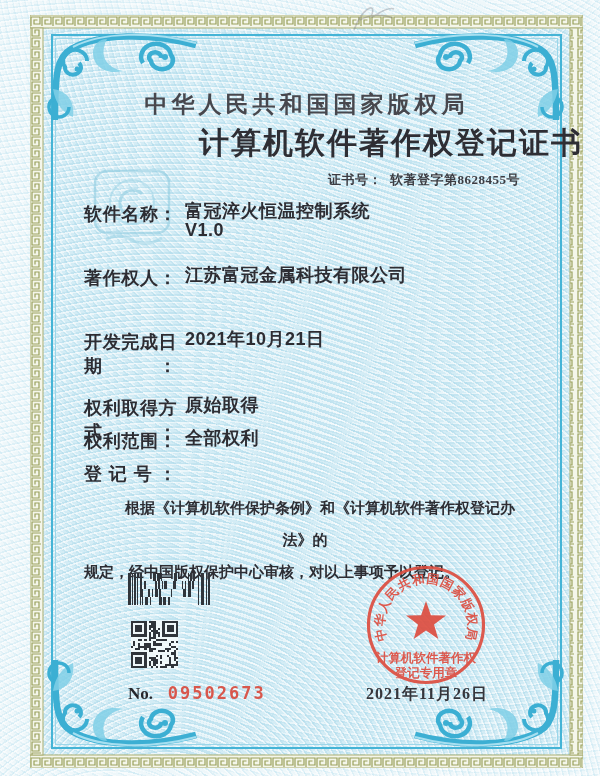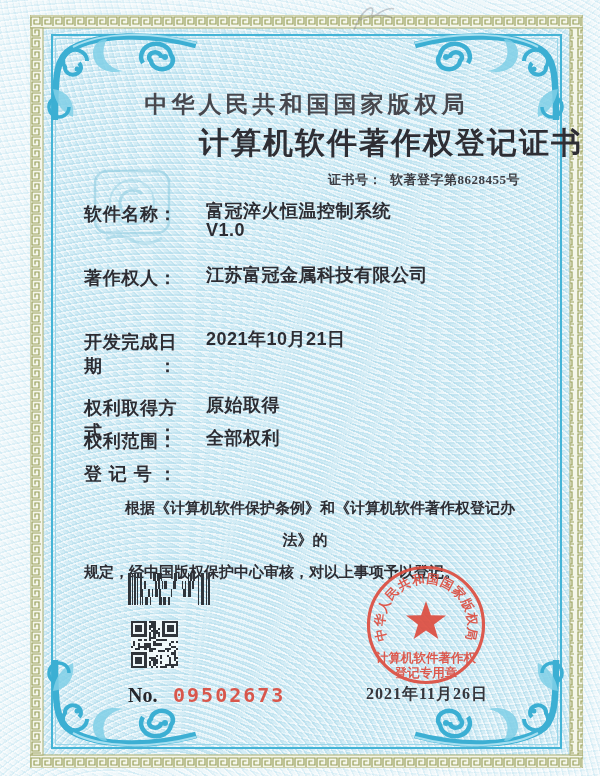--- a/index.html
+++ b/index.html
@@ -33,30 +33,30 @@
     font-family:"Liberation Serif","DejaVu Serif",serif;font-weight:bold;
     font-size:30px;letter-spacing:2px;color:#2e2e34;}
   .certno{position:absolute;top:171px;right:80px;
     font-family:"Liberation Serif","DejaVu Serif",serif;font-weight:bold;
     font-size:13px;letter-spacing:.5px;color:#3c3c42;}
   .certno .cl{margin-right:8px;text-align:right;}
   .row{position:absolute;left:84px;display:flex;align-items:flex-start;
     font-weight:bold;font-size:18px;color:var(--text-dark,#2d2d33);letter-spacing:.5px;}
   .row .lbl{display:inline-block;width:93px;flex:none;
     text-align:justify;text-align-last:justify;}
-  .row .vals{margin-left:29px;}
+  .row .vals{margin-left:8px;}
   .row .val{display:block;line-height:19px;}
   .r1{top:202px}.r2{top:266px}.r3{top:330px}.r4{top:363px}
   .r5{top:396px}.r6{top:429px}.r7{top:462px}
   .statement{position:absolute;left:84px;top:492px;width:442px;
     font-weight:bold;font-size:15px;line-height:32px;color:var(--text-dark,#2d2d33);}
   .statement .st1{text-indent:30px;text-align:center;}
   .barcode{position:absolute;left:128px;top:573px;}
   .qr{position:absolute;left:131px;top:621px;background:rgba(244,250,250,.85);}
-  .serialline{position:absolute;left:128px;top:683px;font-size:20px;}
+  .serialline{position:absolute;left:128px;top:683px;font-size:17px;}
   .serialline .no{font-family:"Liberation Serif","DejaVu Serif",serif;font-weight:bold;color:#26262b;}
   .serialline .num{font-family:"DejaVu Sans Mono","Liberation Mono",monospace;
     font-weight:bold;color:var(--serial-red,#d8574c);letter-spacing:2px;margin-left:10px;}
   .seal{position:absolute;left:364px;top:563px;opacity:.9;}
   .sealtxt{font-weight:bold;font-family:"Liberation Sans","DejaVu Sans",sans-serif;}
   .issuedate{position:absolute;left:366px;top:684px;width:140px;
     font-family:"Liberation Serif","DejaVu Serif",serif;font-weight:bold;
     font-size:16px;letter-spacing:1px;color:#36363c;}
 </style>
 </head>

